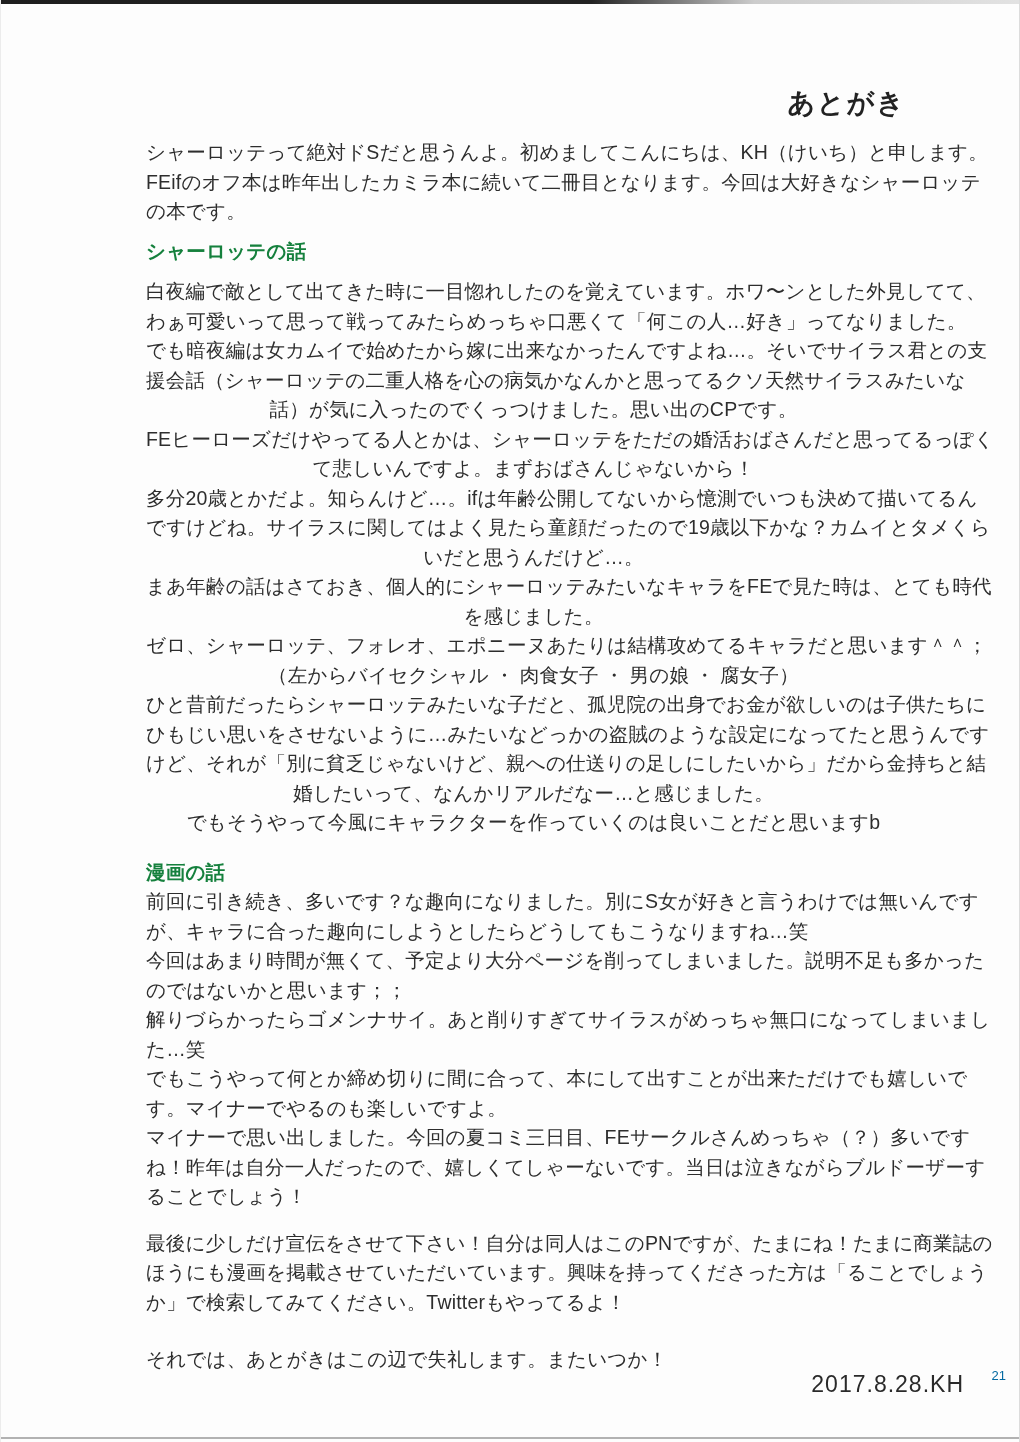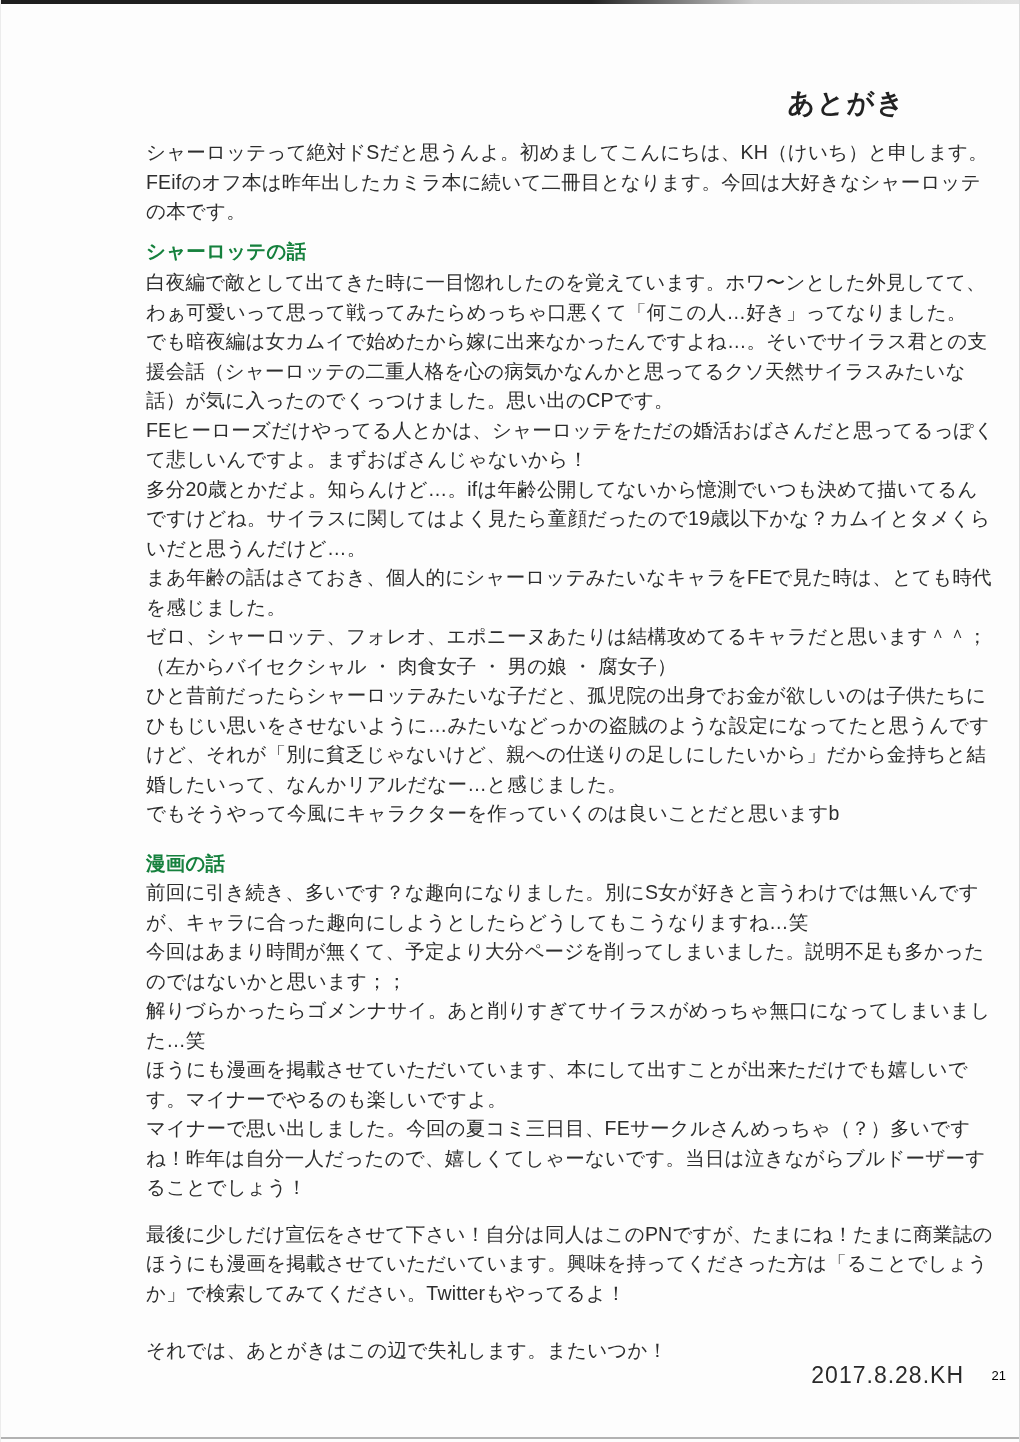--- a/index.html
+++ b/index.html
@@ -51,40 +51,40 @@
     font-size: 19.5px;
     line-height: 29.5px;
     letter-spacing: 0.2px;
   }
   .section { margin: 0; }
   .section .line { white-space: nowrap; }
   .heading { font-weight: bold; color: #15803d; }
 
   [data-section="intro"]            { margin-top: 18px; }
   [data-section="charlotte-heading"]{ margin-top: 10px; }
-  [data-section="charlotte-body"]   { margin-top: 2px; }
+  [data-section="charlotte-body"]   { margin-top: 11px; text-align: center; }
   [data-section="manga-heading"]    { margin-top: 20px; }
   [data-section="manga-body"]       { margin-top: 0; }
   [data-section="promo"]            { margin-top: 17px; }
   [data-section="closing"]          { margin-top: 28px; }
 
   .signature {
     width: 963px;
     margin-top: -4px;
     text-align: right;
     font-size: 23px;
     letter-spacing: 1px;
     color: #2a2a2a;
   }
   .page-number {
     position: absolute;
     top: 1368px;
     right: 13px;
     font-size: 13px;
-    color: #000000;
+    color: #0369a1;
   }
 </style>
 </head>
 <body>
 
 <div class="page">
   <div class="top-edge"></div>
 
   <h1 class="title">あとがき</h1>
 
@@ -117,21 +117,21 @@
         <div class="line">でもそうやって今風にキャラクターを作っていくのは良いことだと思いますb</div>
       </div>
       <div class="section heading" data-section="manga-heading">漫画の話</div>
       <div class="section paragraph" data-section="manga-body">
         <div class="line">前回に引き続き、多いです？な趣向になりました。別にS女が好きと言うわけでは無いんです</div>
         <div class="line">が、キャラに合った趣向にしようとしたらどうしてもこうなりますね…笑</div>
         <div class="line">今回はあまり時間が無くて、予定より大分ページを削ってしまいました。説明不足も多かった</div>
         <div class="line">のではないかと思います；；</div>
         <div class="line">解りづらかったらゴメンナサイ。あと削りすぎてサイラスがめっちゃ無口になってしまいまし</div>
         <div class="line">た…笑</div>
-        <div class="line">ほうにも漫画を掲載させていただいています、本にして出すことが出来ただけでも嬉しいで</div>
+        <div class="line">でもこうやって何とか締め切りに間に合って、本にして出すことが出来ただけでも嬉しいで</div>
         <div class="line">す。マイナーでやるのも楽しいですよ。</div>
         <div class="line">マイナーで思い出しました。今回の夏コミ三日目、FEサークルさんめっちゃ（？）多いです</div>
         <div class="line">ね！昨年は自分一人だったので、嬉しくてしゃーないです。当日は泣きながらブルドーザーす</div>
         <div class="line">ることでしょう！</div>
       </div>
       <div class="section paragraph" data-section="promo">
         <div class="line">最後に少しだけ宣伝をさせて下さい！自分は同人はこのPNですが、たまにね！たまに商業誌の</div>
         <div class="line">ほうにも漫画を掲載させていただいています。興味を持ってくださった方は「ることでしょう</div>
         <div class="line">か」で検索してみてください。Twitterもやってるよ！</div>
       </div>

